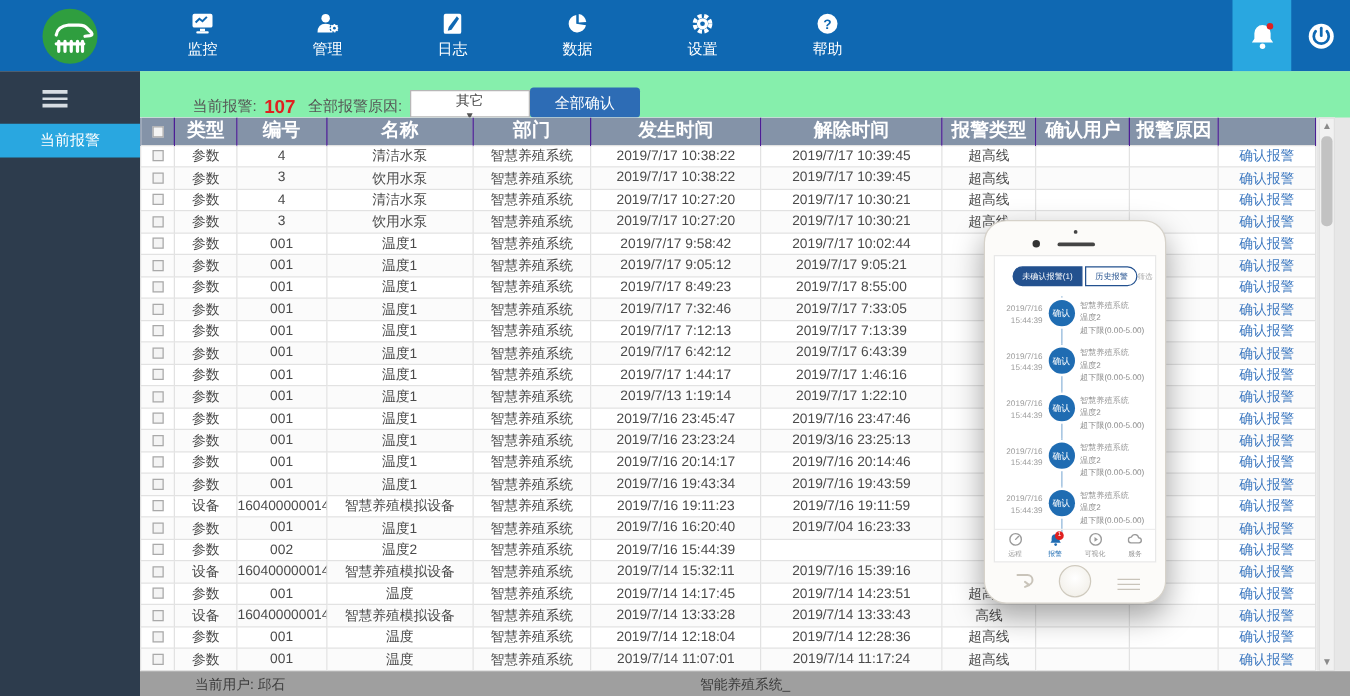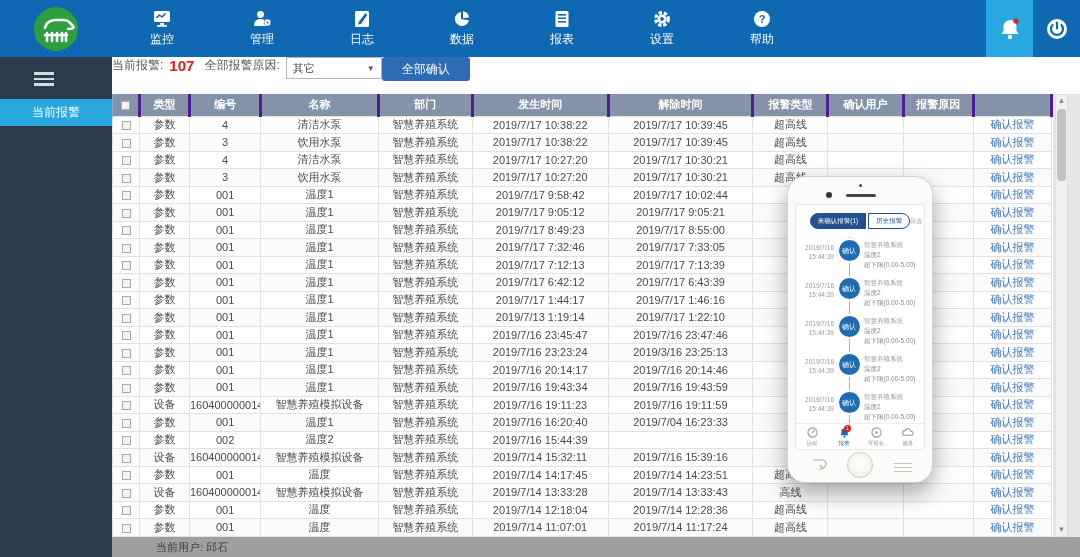--- a/index.html
+++ b/index.html
@@ -23,36 +23,36 @@
   
   .sidebar { position:absolute; left:0; top:57px; width:112px; height:500px;
     background:#2d3c4d; }
   .hamburger { padding:12px 0 10px 34px; cursor:pointer; }
   .hamburger div { width:20px; height:2.5px; background:#d7dde3; margin:3px 0; }
   .side-item-active { height:27px; background:#29a7e0; color:#fff; font-size:12px;
     display:flex; align-items:center; justify-content:center; cursor:pointer; }
 
   
   .main { position:absolute; left:112px; top:57px; width:968px; height:480px; }
-  .toolbar { height:37px; display:flex; align-items:flex-start; 
-    font-size:12px; color:#555; background:#ffffff; }
+  .toolbar { height:37px; display:flex; align-items:flex-end; padding-left:42px;
+    font-size:12px; color:#555; background:#86efac; }
   .toolbar .count { color:#e02020; font-size:15px; font-weight:bold; margin:0 10px 0 6px; }
   .toolbar .rsn { margin-right:6px; }
   .reason-select { width:96px; height:22px; background:#fff; border:1px solid #b7b7b7;
     font-size:11px; color:#444; display:flex; align-items:center; padding:0 6px;
-    justify-content:space-between; cursor:pointer; }
+    justify-content:space-between; cursor:pointer;flex-direction:column; }
   .reason-select .arr { font-size:8px; color:#555; }
   .btn-confirm-all { width:88px; height:24px; background:#2d6cb5;
     color:#fff; font-size:12px; border:none; border-radius:3px; cursor:pointer; }
 
   
   .tablewrap { position:relative; width:941px; height:443px; background:#fff; overflow:hidden; }
   table { width:100%; border-collapse:collapse; table-layout:fixed; }
-  thead th { background:#8493a8; color:#fff; font-size:11px; font-weight:bold;
-    height:22px; border-right:3px solid #4c1d95; border-left:1px solid #96a3b6; }
+  thead th { background:#8493a8; color:#fff; font-size:15px; font-weight:bold;
+    height:22px; border-right:1px solid #4c1d95; border-left:1px solid #96a3b6; }
   tbody td { height:17.5px; font-size:11px; color:#4a4a4a; text-align:center;
     border:1px solid #e2e2e2; overflow:hidden; white-space:nowrap; background:#fff; }
   tbody tr:nth-child(even) td { background:#fbfbfb; }
   .cb { display:inline-block; width:9px; height:9px; border:1px solid #a9a9a9;
     background:#f4f4f4; vertical-align:middle; cursor:pointer; }
   .alink { color:#3e79c0; cursor:pointer; text-decoration:none; }
 
   
   .vscroll { position:absolute; right:12px; top:94px; width:13px; height:443px;
     background:#f1f1f1; border:1px solid #e0e0e0; }
@@ -154,29 +154,20 @@
       <span class="lbl">日志</span>
     </div>
     <div class="nav-item">
       <svg width="18" height="18" viewBox="0 0 18 18">
         <path d="M8 2 a7 7 0 1 0 7.8 8.2 L8 9 z" fill="#fff"></path>
         <path d="M10 1.2 a7 7 0 0 1 6 6.3 l-6 .5 z" fill="#fff"></path>
       </svg>
       <span class="lbl">数据</span>
     </div>
     <div class="nav-item">
-      <svg width="18" height="18" viewBox="0 0 18 18">
-        <rect x="2.5" y="1" width="13" height="16" rx="1.5" fill="#fff"></rect>
-        <rect x="5" y="4" width="8" height="1.6" fill="#0f68b2"></rect>
-        <rect x="5" y="7.5" width="8" height="1.6" fill="#0f68b2"></rect>
-        <rect x="5" y="11" width="8" height="1.6" fill="#0f68b2"></rect>
-      </svg>
-      <span class="lbl">报表</span>
-    </div>
-    <div class="nav-item">
       <svg width="20" height="18" viewBox="0 0 20 20">
         <circle cx="10" cy="10" r="7" fill="none" stroke="#fff" stroke-width="3.6" stroke-dasharray="3.6 2.1"></circle>
         <circle cx="10" cy="10" r="5" fill="#fff"></circle>
         <circle cx="10" cy="10" r="2.1" fill="#0f68b2"></circle>
       </svg>
       <span class="lbl">设置</span>
     </div>
     <div class="nav-item">
       <svg width="18" height="18" viewBox="0 0 18 18">
         <circle cx="9" cy="9" r="8" fill="#fff"></circle>
@@ -572,20 +563,21 @@
   </div>
 </div>
 
 <div class="vscroll">
   <div class="vs-arrow vs-up">▲</div>
   <div class="vs-thumb"></div>
   <div class="vs-arrow vs-down">▼</div>
 </div>
 
 <div class="statusbar">
+  <span class="app">智能养殖系统_</span>
   <span class="usr">当前用户: 邱石</span>
 </div>
 
 <div class="phone">
   <div class="ph-sensor"></div>
   <div class="ph-cam"></div>
   <div class="ph-speaker"></div>
   <div class="ph-screen">
     <div class="ph-tabs">
       <div class="ph-tab active">未确认报警(1)</div>

